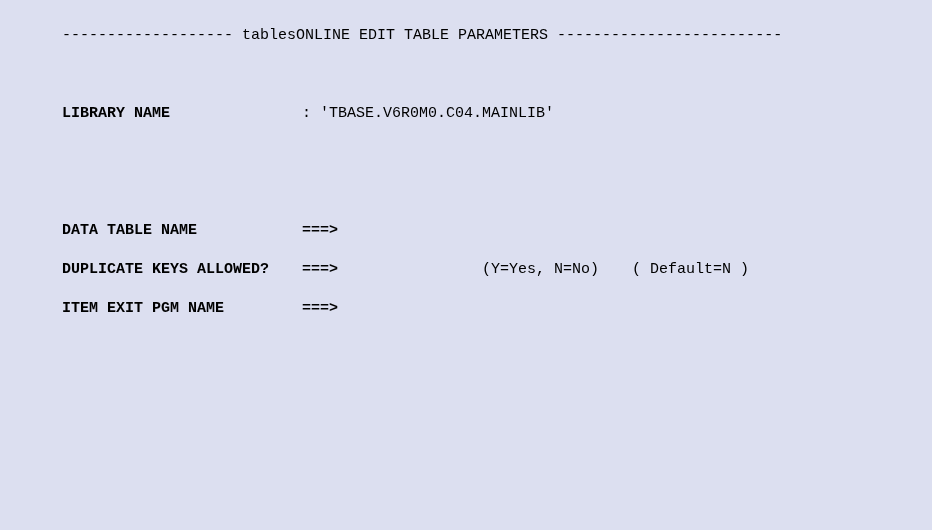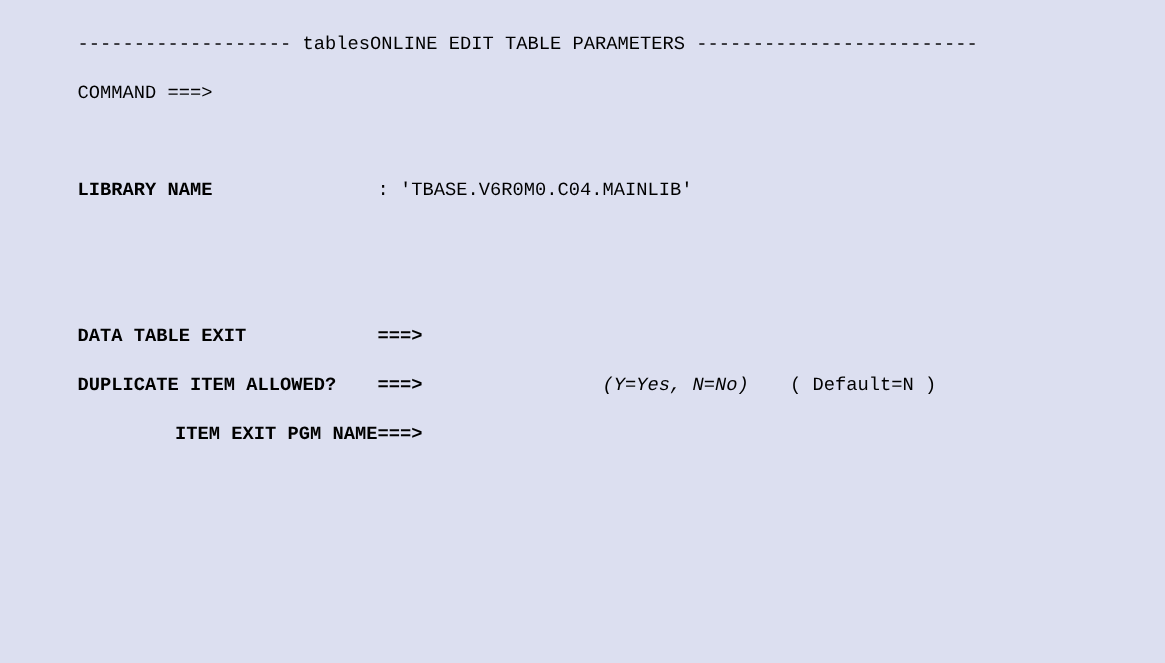--- a/index.html
+++ b/index.html
@@ -18,28 +18,27 @@
     white-space: pre;
   }
   .line { line-height: 22px; height: 22px; margin-left: 42px; }
   .bold { font-weight: bold; }
 </style>
 </head>
 <body>
 
 <div class="screen">
 <div class="line"><span>-------------------</span><span> tablesONLINE EDIT TABLE PARAMETERS </span><span>-------------------------</span></div>
-<div class="line"><span>COMMAND ===&gt;</span></div>
 <div class="line"></div>
 <div class="line"><span class="bold" style="display:inline-block;width:240px;">LIBRARY NAME</span><span>:</span> <span>'TBASE.V6R0M0.C04.MAINLIB'</span></div>
 <div class="line"></div>
 <div class="line"></div>
-<div class="line"><span class="bold" style="display:inline-block;width:240px;">DATA TABLE EXIT</span><span class="bold">===&gt;</span></div>
-<div class="line"><span class="bold" style="display:inline-block;width:240px;">DUPLICATE ITEM ALLOWED?</span><span class="bold" style="display:inline-block;width:180px;">===&gt;</span><span style="display:inline-block;width:150px;font-style:italic;">(Y=Yes, N=No)</span><span>( Default=N )</span></div>
-<div class="line"><span class="bold" style="display:inline-block;width:240px;text-align:right;">ITEM EXIT PGM NAME</span><span class="bold">===&gt;</span></div>
+<div class="line"><span class="bold" style="display:inline-block;width:240px;">DATA TABLE NAME</span><span class="bold">===&gt;</span></div>
+<div class="line"><span class="bold" style="display:inline-block;width:240px;">DUPLICATE KEYS ALLOWED?</span><span class="bold" style="display:inline-block;width:180px;">===&gt;</span><span style="display:inline-block;width:150px;">(Y=Yes, N=No)</span><span>( Default=N )</span></div>
+<div class="line"><span class="bold" style="display:inline-block;width:240px;">ITEM EXIT PGM NAME</span><span class="bold">===&gt;</span></div>
 <div class="line"></div>
 <div class="line"></div>
 
 
 
 
 
 
 
 

